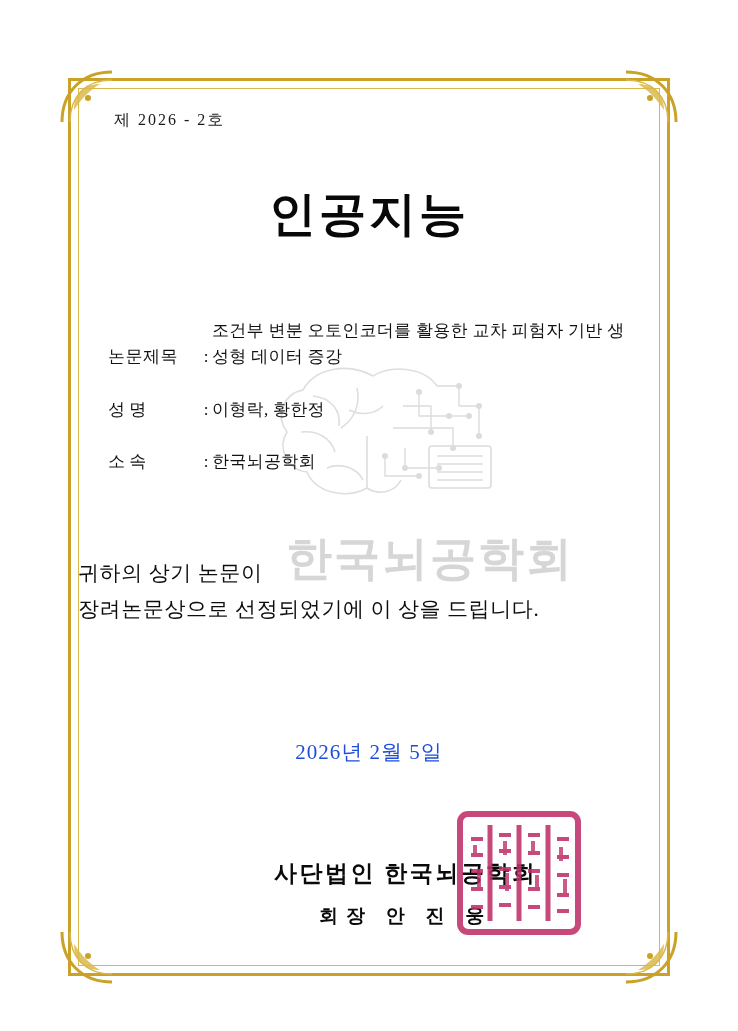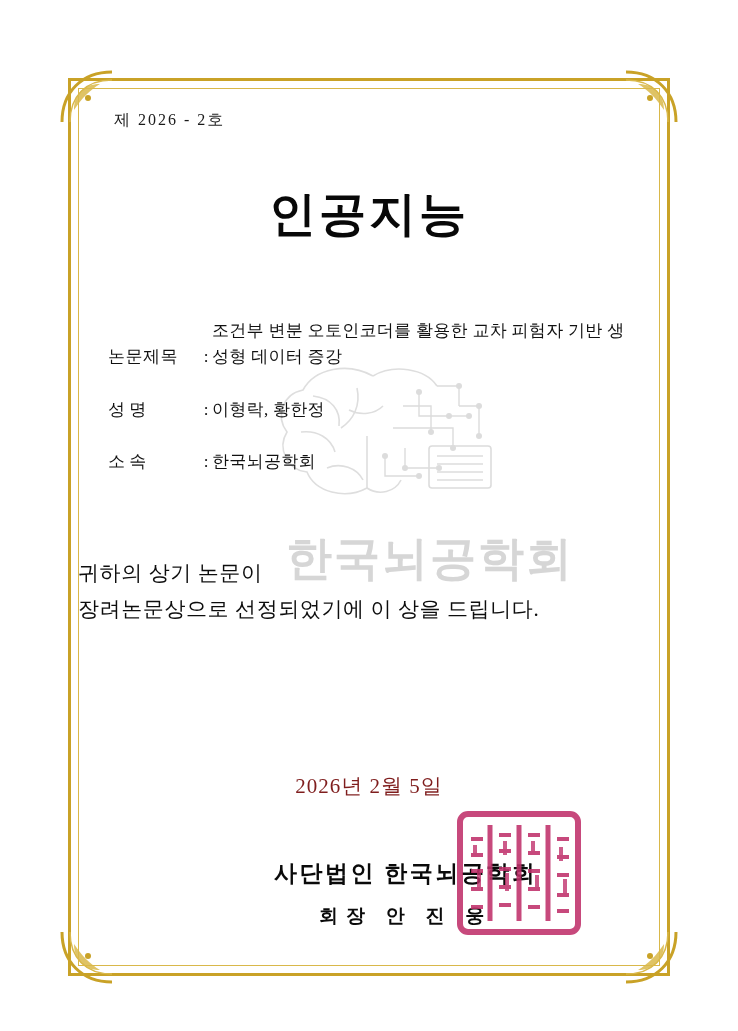--- a/index.html
+++ b/index.html
@@ -181,22 +181,21 @@
   }
 
   .date-line {
     position: absolute;
     left: 0;
     top: 650px;
     width: 582px;
     text-align: center;
     font-size: 21px;
     letter-spacing: 1px;
-    color: #7f1d1d;
-    margin-top: 34px;
+    color: #1d4ed8;
   }
 
   .signature {
     position: absolute;
     left: 0;
     top: 770px;
     width: 655px;
     text-align: center;
     z-index: 2;
   }

